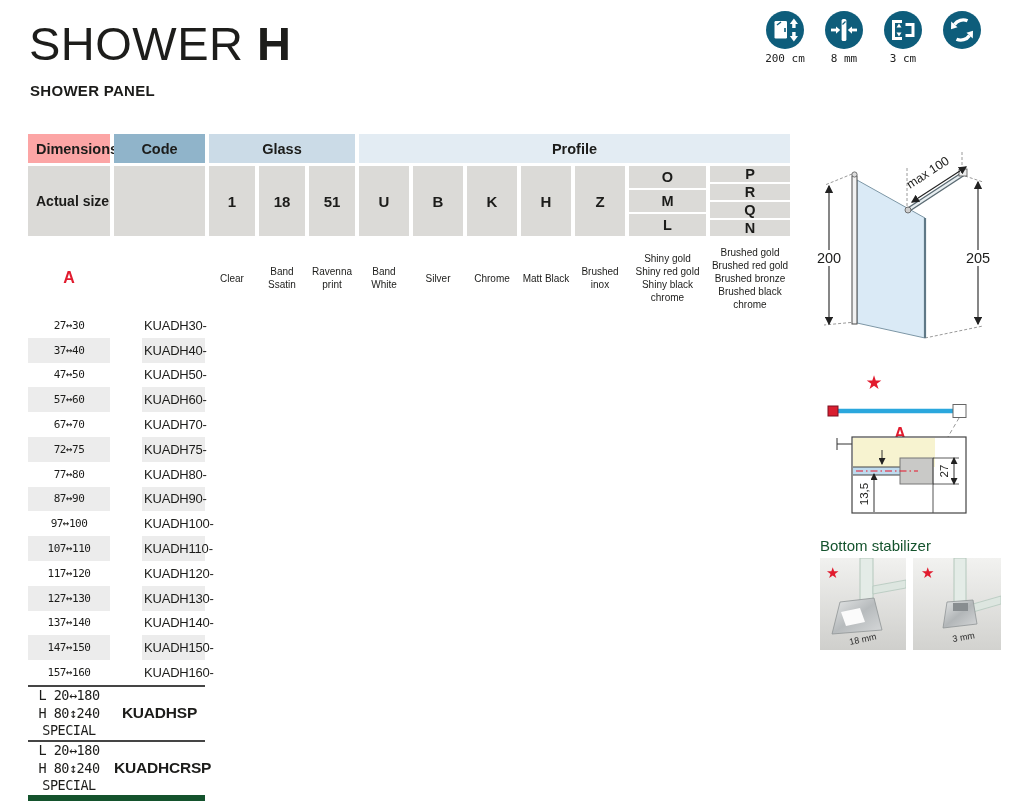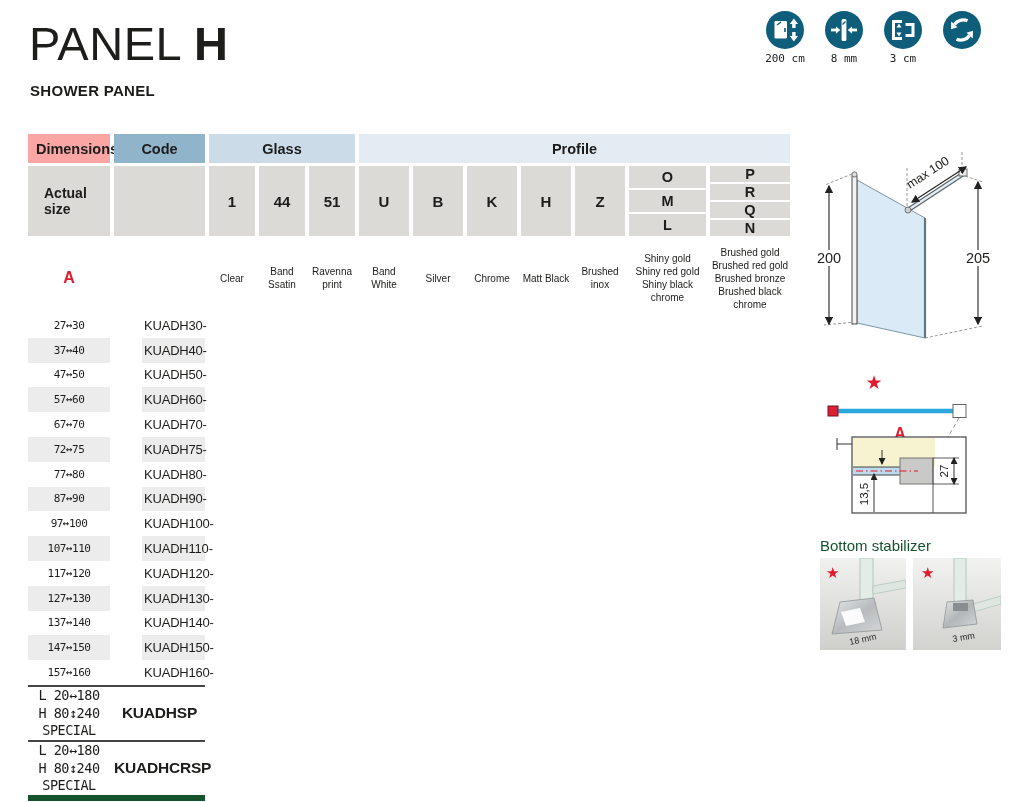--- a/index.html
+++ b/index.html
@@ -29,21 +29,21 @@
     gap:3px 4px;
     position:absolute;
     font-size:15px;
   }
   .hc { display:flex; align-items:center; justify-content:center; font-weight:bold; font-size:14.5px; }
   .h-dims   { background:#fca5a5;padding-left:16px; }
   .h-code   { background:#90b4ca; }
   .h-glass  { background:#cbdbe7; grid-column:3/6; }
   .h-profile{ background:#e3ecf3; grid-column:6/13; }
   .cell { background:#dbdad7; display:flex; align-items:center; justify-content:center; font-weight:bold; }
-  .cell.left { justify-content:flex-start; padding-left:16px; font-size:14px; }
+  .cell.left { justify-content:flex-start; padding-left:8px; font-size:14px; }
   .stack { display:flex; flex-direction:column; gap:2px; }
   .stack > div { flex:1; background:#dbdad7; display:flex; align-items:center; justify-content:center; font-weight:bold; font-size:14.5px; }
   .desc { background:#fff; display:flex; align-items:center; justify-content:center; text-align:center; font-size:10px; line-height:1.3; white-space:pre-line; color:#1c1c1a; }
   .desc.a { font-size:16px; font-weight:bold; color:#e11b2e; }
 
   
   .datarows { left:28px; top:313px; width:177px; position:absolute; }
   .r { display:grid; grid-template-columns:82px 91px; column-gap:4px; height:24.8px; }
   .r > div { display:flex; align-items:center; }
   .r:nth-child(even) > div { background:#ececec; }
@@ -55,21 +55,21 @@
   .special .scode { font-weight:bold; font-size:15.5px; letter-spacing:-0.2px;text-align:center; }
   .specials { border-bottom:6px solid #14532d; }
 
   
   .stab-title { left:820px; top:537px; font-size:15px; color:#14532d; }
   .photo { position:absolute; top:558px; }
 </style>
 </head>
 <body>
 
-<div class="abs title"><span>PANEL</span> <b>H</b></div>
+<div class="abs title"><span>SHOWER</span> <b>H</b></div>
 <div class="abs subtitle">SHOWER PANEL</div>
 
 <div class="icons">
   <div class="ic">
     <svg width="38" height="38" viewBox="0 0 38 38">
       <circle cx="19" cy="19" r="19" fill="#0e5d7b"></circle>
       <rect x="8.5" y="10" width="12.5" height="17.5" rx="1.2" fill="#fff"></rect>
       <line x1="11" y1="14" x2="15" y2="11" stroke="#0e5d7b" stroke-width="1.4"></line>
       <rect x="18.2" y="17" width="1.6" height="4" fill="#0e5d7b"></rect>
       <rect x="26.2" y="12.5" width="3.4" height="4.5" fill="#fff"></rect>
@@ -116,21 +116,21 @@
 <div class="tbl">
 
   <div class="hc h-dims">Dimensions</div>
   <div class="hc h-code">Code</div>
   <div class="hc h-glass">Glass</div>
   <div class="hc h-profile">Profile</div>
 
   <div class="cell left">Actual size</div>
   <div class="cell"></div>
   <div class="cell">1</div>
-  <div class="cell">44</div>
+  <div class="cell">18</div>
   <div class="cell">51</div>
   <div class="cell">U</div>
   <div class="cell">B</div>
   <div class="cell">K</div>
   <div class="cell">H</div>
   <div class="cell">Z</div>
   <div class="stack">
     <div>O</div>
     <div>M</div>
     <div>L</div>

